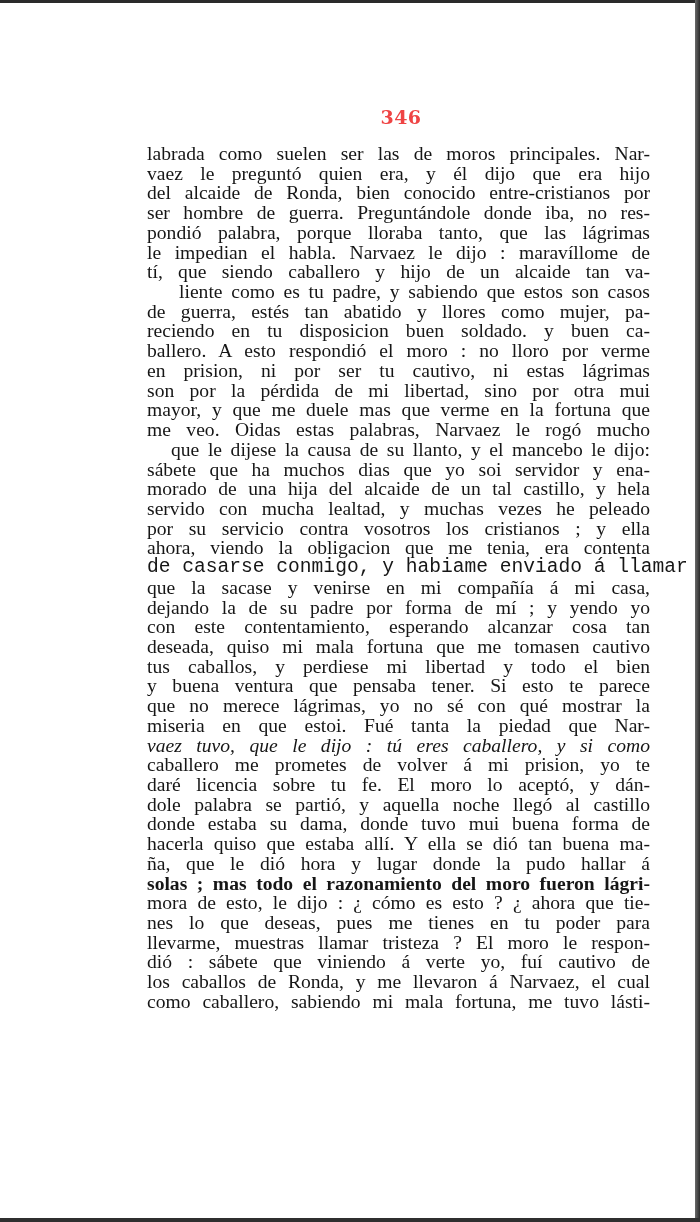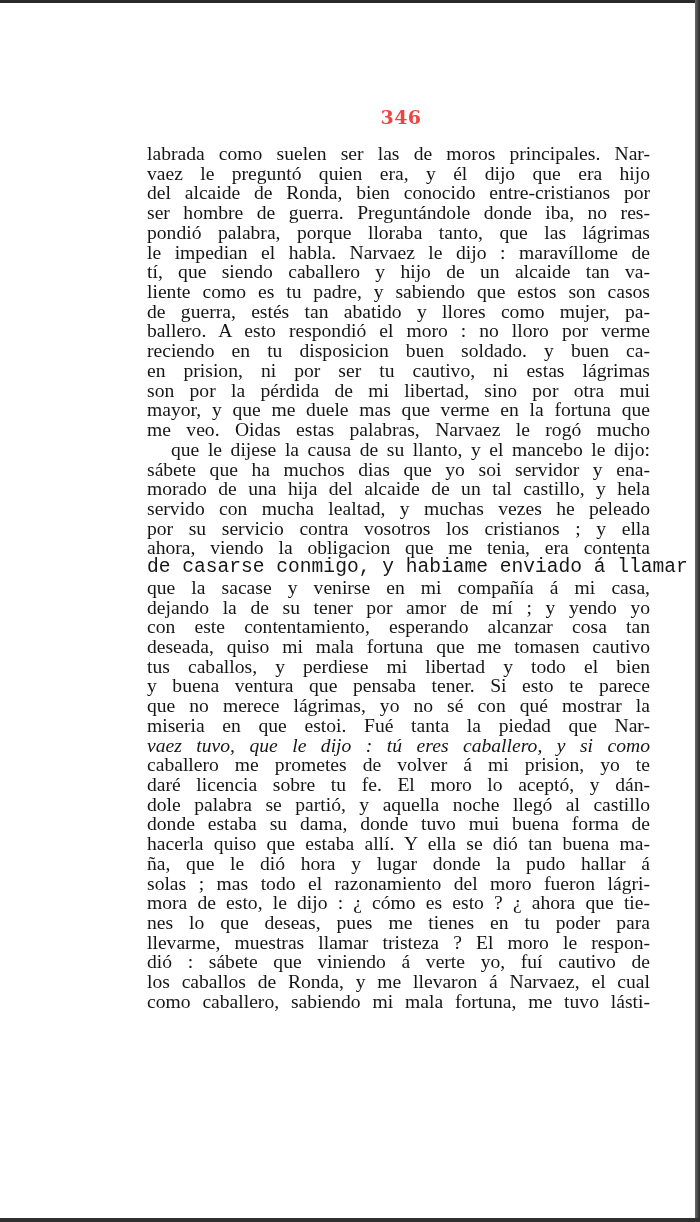--- a/index.html
+++ b/index.html
@@ -76,50 +76,50 @@
 <div class="page-number">346</div>
 
 <div class="text-block" id="text-block">
     <span class="line" style="white-space: nowrap; display: block; text-align: justify; text-align-last: justify;">labrada como suelen ser las de moros principales. Nar-</span>
     <span class="line" style="white-space: nowrap; display: block; text-align: justify; text-align-last: justify;">vaez le preguntó quien era, y él dijo que era hijo</span>
     <span class="line" style="white-space: nowrap; display: block; text-align: justify; text-align-last: justify;">del alcaide de Ronda, bien conocido entre-cristianos por</span>
     <span class="line" style="white-space: nowrap; display: block; text-align: justify; text-align-last: justify;">ser hombre de guerra. Preguntándole donde iba, no res-</span>
     <span class="line" style="white-space: nowrap; display: block; text-align: justify; text-align-last: justify;">pondió palabra, porque lloraba tanto, que las lágrimas</span>
     <span class="line" style="white-space: nowrap; display: block; text-align: justify; text-align-last: justify;">le impedian el habla. Narvaez le dijo : maravíllome de</span>
     <span class="line" style="white-space: nowrap; display: block; text-align: justify; text-align-last: justify;">tí, que siendo caballero y hijo de un alcaide tan va-</span>
-    <span class="line" style="white-space: nowrap; display: block; text-align: justify; text-align-last: justify;">liente como es tu padre, y sabiendo que estos son casos</span>
+    <span class="line" style="white-space: nowrap; display: block; text-align: justify; text-align-last: justify; margin-left: 32px;">liente como es tu padre, y sabiendo que estos son casos</span>
     <span class="line" style="white-space: nowrap; display: block; text-align: justify; text-align-last: justify;">de guerra, estés tan abatido y llores como mujer, pa-</span>
+    <span class="line" style="white-space: nowrap; display: block; text-align: justify; text-align-last: justify;">reciendo en tu disposicion buen soldado. y buen ca-</span>
     <span class="line" style="white-space: nowrap; display: block; text-align: justify; text-align-last: justify;">ballero. A esto respondió el moro : no lloro por verme</span>
-    <span class="line" style="white-space: nowrap; display: block; text-align: justify; text-align-last: justify;">reciendo en tu disposicion buen soldado. y buen ca-</span>
     <span class="line" style="white-space: nowrap; display: block; text-align: justify; text-align-last: justify;">en prision, ni por ser tu cautivo, ni estas lágrimas</span>
     <span class="line" style="white-space: nowrap; display: block; text-align: justify; text-align-last: justify;">son por la pérdida de mi libertad, sino por otra mui</span>
     <span class="line" style="white-space: nowrap; display: block; text-align: justify; text-align-last: justify;">mayor, y que me duele mas que verme en la fortuna que</span>
     <span class="line" style="white-space: nowrap; display: block; text-align: justify; text-align-last: justify;">me veo. Oidas estas palabras, Narvaez le rogó mucho</span>
     <span class="line" style="white-space: nowrap; display: block; text-align: justify; text-align-last: justify; margin-left: 24px;">que le dijese la causa de su llanto, y el mancebo le dijo:</span>
     <span class="line" style="white-space: nowrap; display: block; text-align: justify; text-align-last: justify;">sábete que ha muchos dias que yo soi servidor y ena-</span>
     <span class="line" style="white-space: nowrap; display: block; text-align: justify; text-align-last: justify;">morado de una hija del alcaide de un tal castillo, y hela</span>
     <span class="line" style="white-space: nowrap; display: block; text-align: justify; text-align-last: justify;">servido con mucha lealtad, y muchas vezes he peleado</span>
     <span class="line" style="white-space: nowrap; display: block; text-align: justify; text-align-last: justify;">por su servicio contra vosotros los cristianos ; y ella</span>
     <span class="line" style="white-space: nowrap; display: block; text-align: justify; text-align-last: justify;">ahora, viendo la obligacion que me tenia, era contenta</span>
     <span class="line" style="white-space: nowrap; display: block; text-align: justify; text-align-last: justify; font-family: Liberation Mono, monospace;">de casarse conmigo, y habiame enviado á llamar para-</span>
     <span class="line" style="white-space: nowrap; display: block; text-align: justify; text-align-last: justify;">que la sacase y venirse en mi compañía á mi casa,</span>
-    <span class="line" style="white-space: nowrap; display: block; text-align: justify; text-align-last: justify;">dejando la de su tener por amor de mí ; y yendo yo</span>
+    <span class="line" style="white-space: nowrap; display: block; text-align: justify; text-align-last: justify;">dejando la de su padre por forma de mí ; y yendo yo</span>
     <span class="line" style="white-space: nowrap; display: block; text-align: justify; text-align-last: justify;">con este contentamiento, esperando alcanzar cosa tan</span>
     <span class="line" style="white-space: nowrap; display: block; text-align: justify; text-align-last: justify;">deseada, quiso mi mala fortuna que me tomasen cautivo</span>
     <span class="line" style="white-space: nowrap; display: block; text-align: justify; text-align-last: justify;">tus caballos, y perdiese mi libertad y todo el bien</span>
     <span class="line" style="white-space: nowrap; display: block; text-align: justify; text-align-last: justify;">y buena ventura que pensaba tener. Si esto te parece</span>
     <span class="line" style="white-space: nowrap; display: block; text-align: justify; text-align-last: justify;">que no merece lágrimas, yo no sé con qué mostrar la</span>
     <span class="line" style="white-space: nowrap; display: block; text-align: justify; text-align-last: justify;">miseria en que estoi. Fué tanta la piedad que Nar-</span>
     <span class="line" style="white-space: nowrap; display: block; text-align: justify; text-align-last: justify; font-style: italic;">vaez tuvo, que le dijo : tú eres caballero, y si como</span>
     <span class="line" style="white-space: nowrap; display: block; text-align: justify; text-align-last: justify;">caballero me prometes de volver á mi prision, yo te</span>
     <span class="line" style="white-space: nowrap; display: block; text-align: justify; text-align-last: justify;">daré licencia sobre tu fe. El moro lo aceptó, y dán-</span>
     <span class="line" style="white-space: nowrap; display: block; text-align: justify; text-align-last: justify;">dole palabra se partió, y aquella noche llegó al castillo</span>
     <span class="line" style="white-space: nowrap; display: block; text-align: justify; text-align-last: justify;">donde estaba su dama, donde tuvo mui buena forma de</span>
     <span class="line" style="white-space: nowrap; display: block; text-align: justify; text-align-last: justify;">hacerla quiso que estaba allí. Y ella se dió tan buena ma-</span>
     <span class="line" style="white-space: nowrap; display: block; text-align: justify; text-align-last: justify;">ña, que le dió hora y lugar donde la pudo hallar á</span>
-    <span class="line" style="white-space: nowrap; display: block; text-align: justify; text-align-last: justify;">solas ; mas todo el razonamiento del moro fueron lágri-</span>
+    <span class="line" style="white-space: nowrap; display: block; text-align: justify; text-align-last: justify; font-weight: bold;">solas ; mas todo el razonamiento del moro fueron lágri-</span>
     <span class="line" style="white-space: nowrap; display: block; text-align: justify; text-align-last: justify;">mora de esto, le dijo : ¿ cómo es esto ? ¿ ahora que tie-</span>
     <span class="line" style="white-space: nowrap; display: block; text-align: justify; text-align-last: justify;">nes lo que deseas, pues me tienes en tu poder para</span>
     <span class="line" style="white-space: nowrap; display: block; text-align: justify; text-align-last: justify;">llevarme, muestras llamar tristeza ? El moro le respon-</span>
     <span class="line" style="white-space: nowrap; display: block; text-align: justify; text-align-last: justify;">dió : sábete que viniendo á verte yo, fuí cautivo de</span>
     <span class="line" style="white-space: nowrap; display: block; text-align: justify; text-align-last: justify;">los caballos de Ronda, y me llevaron á Narvaez, el cual</span>
     <span class="line last" style="white-space: nowrap; display: block; text-align: justify; text-align-last: justify;">como caballero, sabiendo mi mala fortuna, me tuvo lásti-</span>
   </div>
 
 </body></html>

